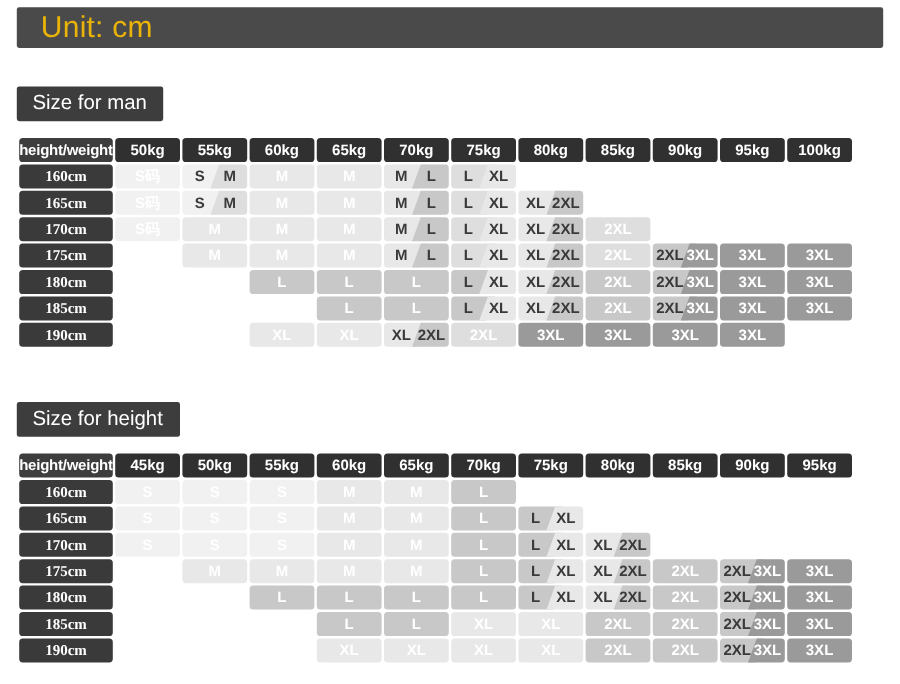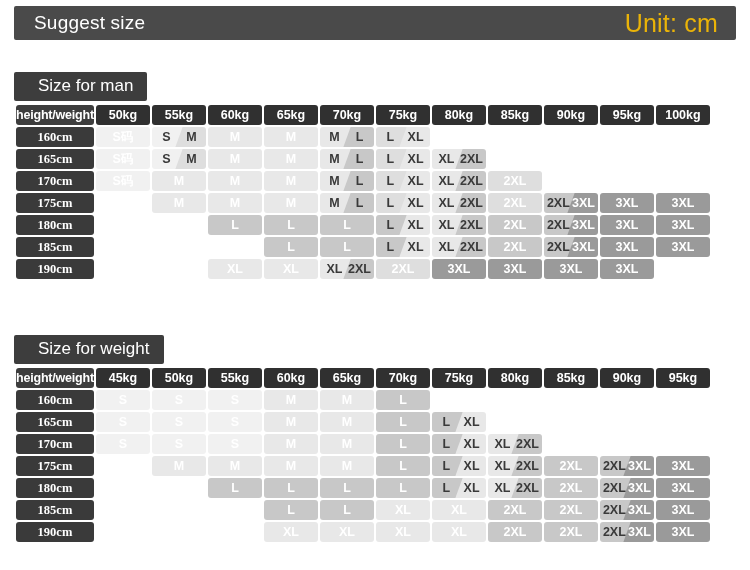--- a/index.html
+++ b/index.html
@@ -48,23 +48,23 @@
     left: 14px;
   }
   .section-men { top: 72px; }
   .section-women { top: 335px; }
 
   .section-tab {
     display: inline-block;
     background: #3d3d3d;
     color: #ffffff;
     font-size: 17px;
-    padding: 4px 14px 5px 24px;
+    padding: 4px 14px 5px 13px;
     border-radius: 2px;
-    margin-bottom: 2px;
+    margin-bottom: 12px;
     white-space: nowrap;
   }
 
   
   table.size-table {
     border-collapse: separate;
     border-spacing: 2px;
     table-layout: fixed;
   }
   table.size-table td, table.size-table th {
@@ -145,21 +145,20 @@
     font-size: 12.5px;
     white-space: nowrap;
   }
   .lbl-l { left: 2px; width: 46%; }
   .lbl-r { right: 2px; width: 46%; }
 </style>
 </head>
 <body>
 
 <div class="banner">
-  <span class="banner-title">Suggest size</span>
   <span class="banner-unit">Unit: cm</span>
 </div>
 
 <div class="section section-men">
   <div class="section-tab">Size for man</div>
   <table class="size-table">
     <thead>
       <tr id="men-head-row">
         <th class="corner">height/weight</th>
       <th class="wcol">50kg</th>
@@ -419,21 +418,21 @@
           <td class="cell t6" style="color: rgb(255, 255, 255);">3XL</td>
           <td class="cell t6" style="color: rgb(255, 255, 255);">3XL</td>
           <td class="cell t6" style="color: rgb(255, 255, 255);">3XL</td>
           <td class="cell t0"></td>
         </tr>
       </tbody>
   </table>
 </div>
 
 <div class="section section-women">
-  <div class="section-tab">Size for weight</div>
+  <div class="section-tab">Size for height</div>
   <table class="size-table">
     <thead>
       <tr id="women-head-row">
         <th class="corner">height/weight</th>
       <th class="wcol">45kg</th>
           <th class="wcol">50kg</th>
           <th class="wcol">55kg</th>
           <th class="wcol">60kg</th>
           <th class="wcol">65kg</th>
           <th class="wcol">70kg</th>

